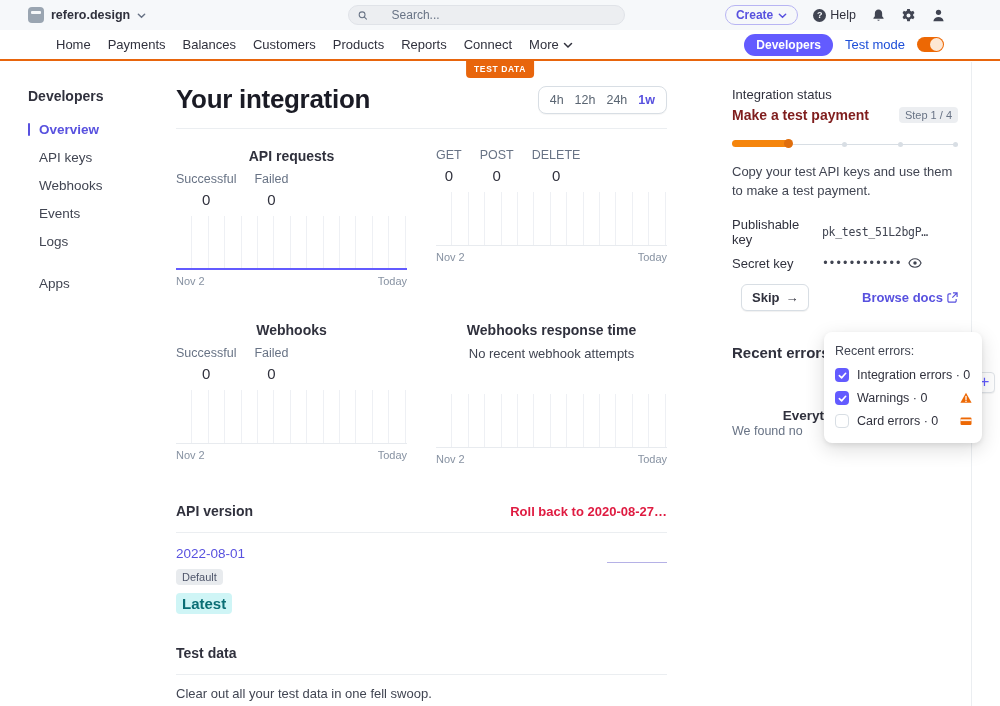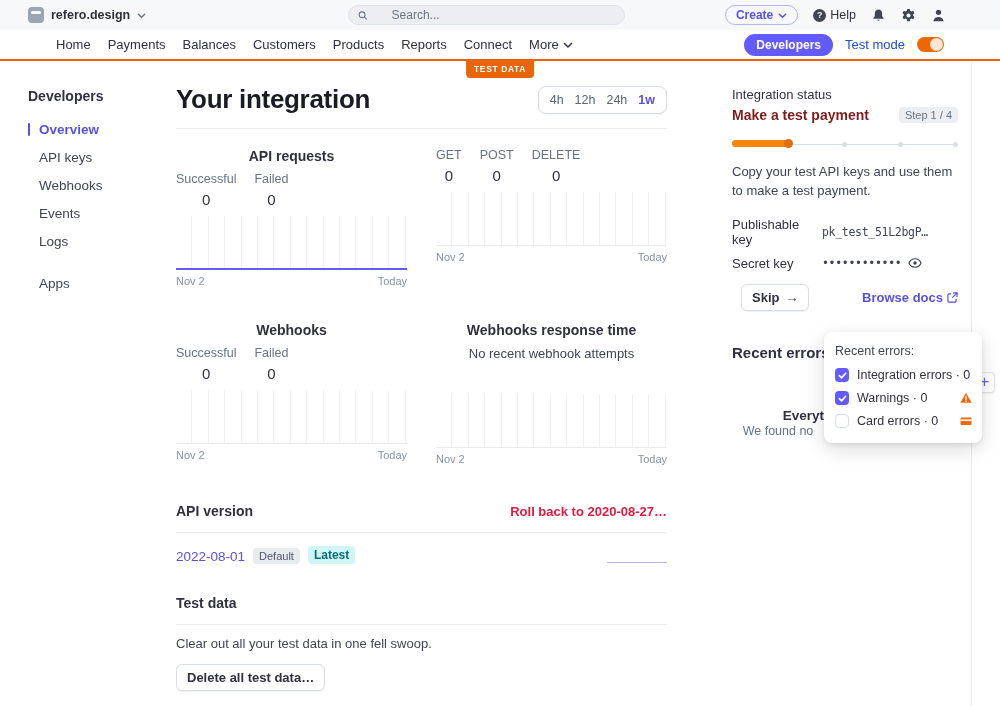--- a/index.html
+++ b/index.html
@@ -63,24 +63,24 @@
   .metric-value { font-size:15px; color:#30313d; margin-top:5px; }
   .empty-note { font-size:13px; color:#414552; margin-bottom:33px; }
   .chart-area { height:54px; background:repeating-linear-gradient(to right, transparent 0, transparent 15.4px, #eef0f4 15.4px, #eef0f4 16.4px); border-bottom:1px solid #e8ebef; }
   .chart-area.baseline { border-bottom:2px solid #635bff; }
   .axis-row { display:flex; justify-content:space-between; font-size:11px; color:#8792a2; margin-top:5px; }
 
   .api-version { margin-top:3px; }
   .section-head { display:flex; justify-content:space-between; align-items:baseline; }
   .section-title { font-size:14px; font-weight:bold; color:#30313d; }
   .rollback-link { font-size:13px; color:#df1b41; font-weight:bold; cursor:pointer; }
-  .version-row { display:flex; align-items:flex-end; gap:8px; margin-top:13px; position:relative; }
+  .version-row { display:flex; align-items:flex-start; gap:8px; margin-top:13px; position:relative;flex-direction:column; }
   .version-link { font-size:13.5px; color:#5851df; cursor:pointer; }
   .badge-grey { background:#e8ebee; color:#4f566b; font-size:11px; border-radius:4px; padding:2px 6px; }
-  .badge-cyan { background:#cff5f6; color:#0b6e75; font-size:12px; font-weight:bold; border-radius:4px; padding:2px 6px; }
+  .badge-cyan { background:#cff5f6; color:#0b6e75; font-size:15px; font-weight:bold; border-radius:4px; padding:2px 6px; }
   .skeleton-line { position:absolute; right:0; top:16px; width:60px; border-top:1.5px solid #b5b1e6; }
 
   .test-data { margin-top:31px; }
   .test-desc { font-size:13px; color:#414552; margin-top:11px; }
   .btn { display:inline-flex; align-items:center; gap:6px; border:1px solid #d8dee4; background:#fff; border-radius:6px; padding:5px 10px; font-size:13px; color:#30313d; font-weight:bold; cursor:pointer; box-shadow:0 1px 1px rgba(0,0,0,.06); font-family:inherit; }
   .delete-btn { margin-top:13px; }
 
   
   .panel { position:absolute; left:732px; top:87px; width:226px; }
   .panel-label { font-size:13px; color:#30313d; }
@@ -100,21 +100,21 @@
   .eye-icon { margin-left:7px; color:#414552; cursor:pointer; }
   .panel-footer { display:flex; justify-content:space-between; align-items:center; margin-top:13px;padding-left:9px; }
   .link { font-size:13px; color:#5851df; font-weight:bold; cursor:pointer; display:inline-flex; align-items:center; gap:4px; }
 
   .errors-head { display:flex; align-items:center; margin-top:33px; }
   .errors-title { font-size:15px; font-weight:bold; color:#30313d; }
   .count-badge { margin-left:auto; background:#cff5f6; color:#0b6e75; font-size:11px; font-weight:bold; border-radius:4px; padding:1px 5px; }
   .funnel-icon { margin-left:8px; color:#635bff; cursor:pointer; }
 
   .empty-frag-1 { position:absolute; left:0; top:321px; width:92px; text-align:right; font-size:13.5px; font-weight:bold; color:#30313d; white-space:nowrap; overflow:hidden; }
-  .empty-frag-2 { position:absolute; left:0; top:337px; width:92px; text-align:center; font-size:12.5px; color:#687385; white-space:nowrap; overflow:hidden; }
+  .empty-frag-2 { position:absolute; left:0; top:337px; width:92px; text-align:left; font-size:12.5px; color:#687385; white-space:nowrap; overflow:hidden; }
 
   .filter-popup { position:absolute; left:92px; top:245px; width:158px; background:#fff; border-radius:8px; box-shadow:0 2px 5px rgba(0,0,0,.08), 0 6px 20px rgba(0,0,0,.14); padding:12px 10px 12px 11px; z-index:5; }
   .filter-title { font-size:12.5px; color:#414552; margin-bottom:10px; }
   .filter-row { display:flex; align-items:center; gap:8px; margin-bottom:9px; }
   .filter-row:last-child { margin-bottom:3px; }
   .checkbox { width:14px; height:14px; border-radius:4px; flex:0 0 auto; display:flex; align-items:center; justify-content:center; cursor:pointer; }
   .checkbox.checked { background:#635bff; }
   .checkbox.unchecked { background:#fff; border:1px solid #d8dee4; }
   .filter-label { font-size:12.5px; color:#30313d; white-space:nowrap; }
   .filter-type-icon { margin-left:auto; }

